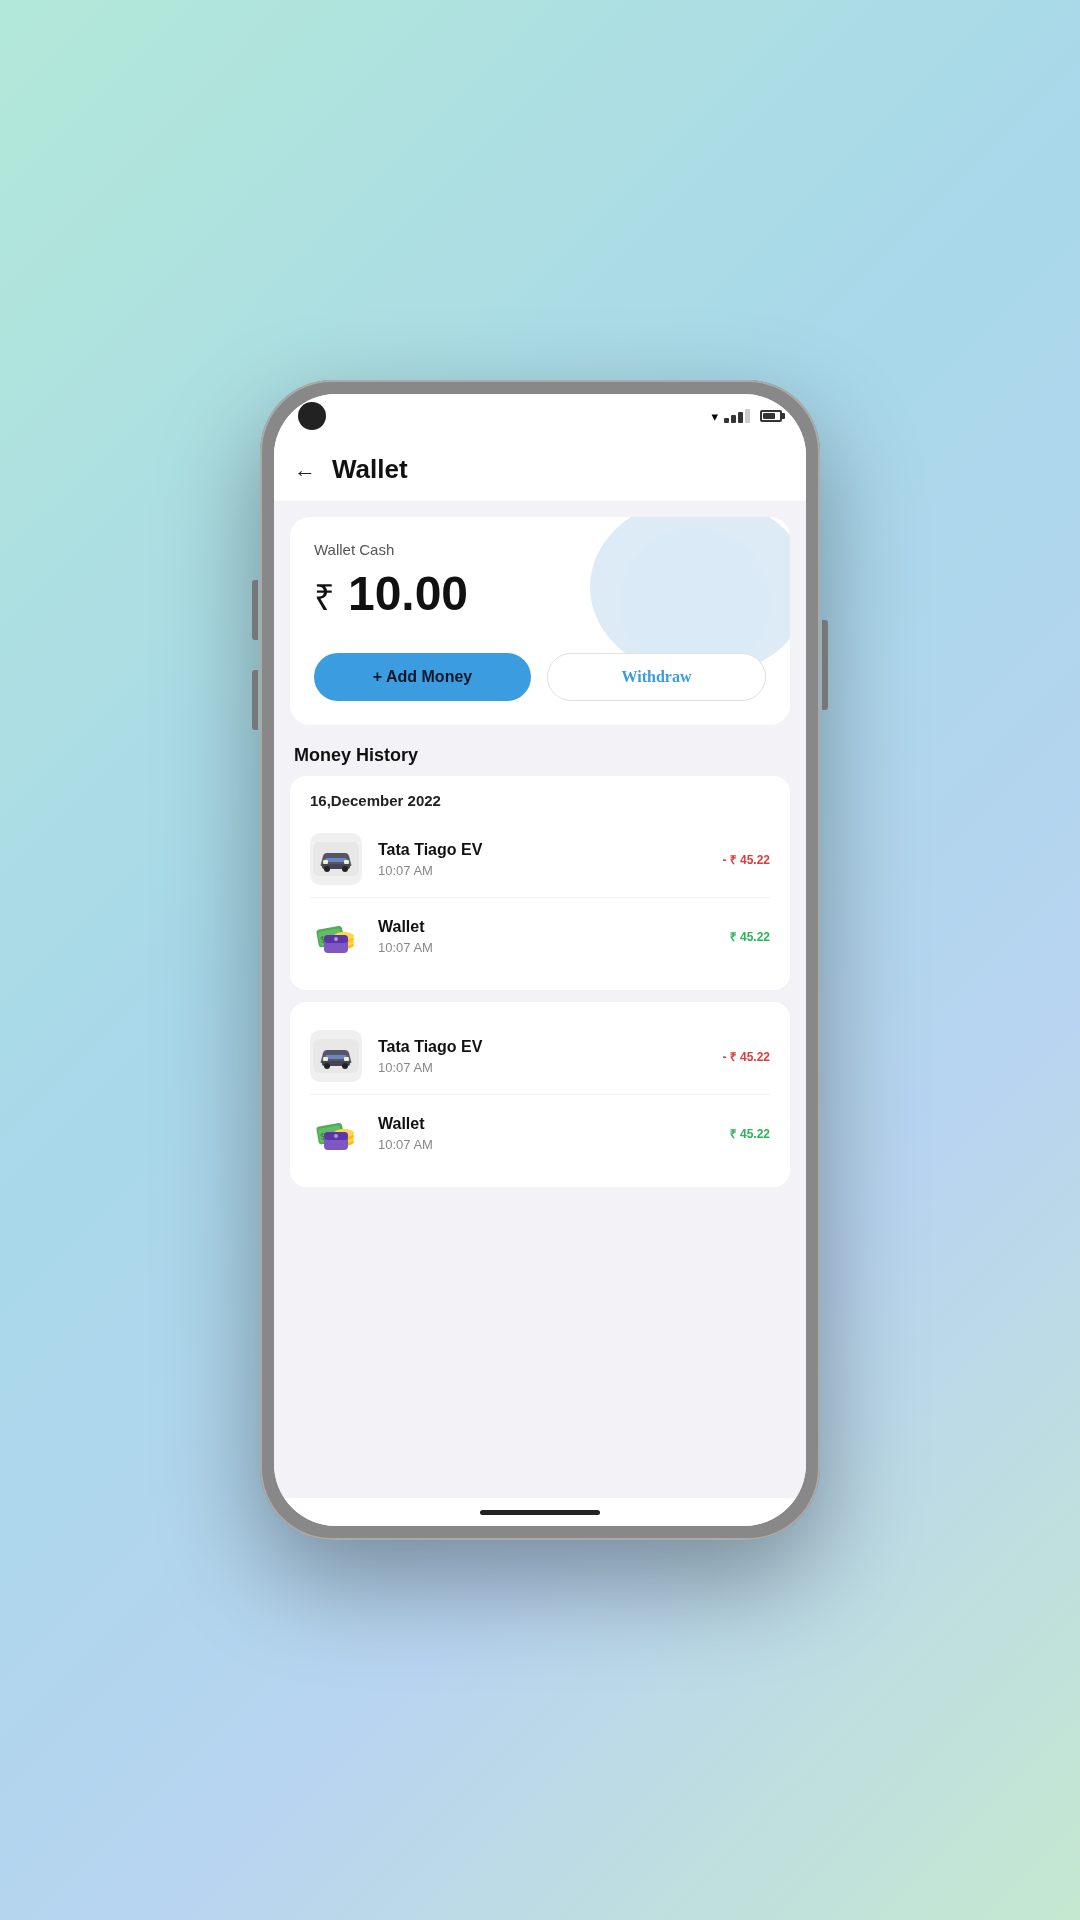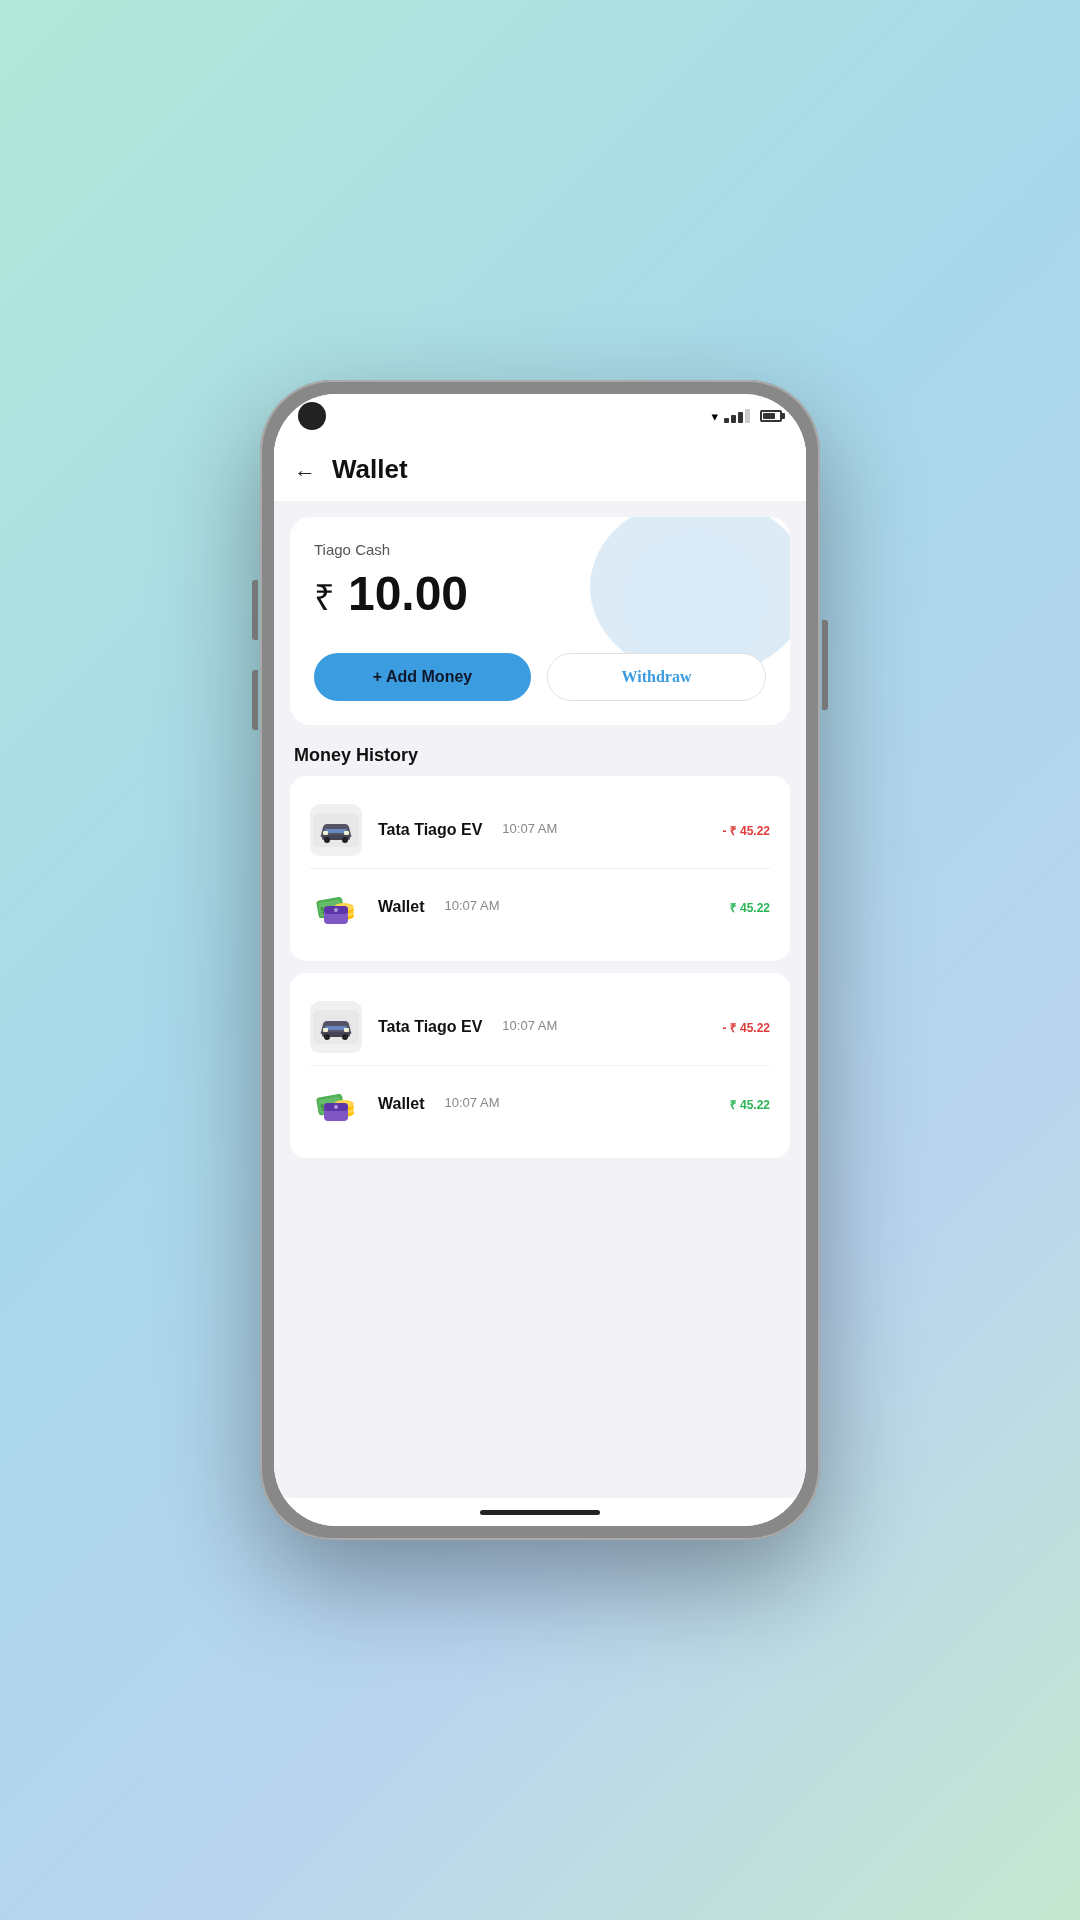--- a/index.html
+++ b/index.html
@@ -272,22 +272,22 @@
       border-radius: 10px;
     }
 
     .wallet-icon-wrap {
       background: transparent;
     }
 
     .history-info {
       flex: 1;
       display: flex;
-      flex-direction: row;
-      gap: 20px;
+      flex-direction: column;
+      gap: 4px;
     }
 
     .history-name {
       font-size: 16px;
       font-weight: 600;
       color: #111;
     }
 
     .history-time {
       font-size: 13px;
@@ -397,34 +397,35 @@
     <div class="app-content">
 
       <div class="header">
         <span class="back-arrow">←</span>
         <span class="header-title">Wallet</span>
       </div>
 
       <div class="wallet-card">
         <div class="wallet-card-bg"></div>
         <div class="wallet-card-bg2"></div>
-        <div class="wallet-cash-label">Tiago Cash</div>
+        <div class="wallet-cash-label">Wallet Cash</div>
         <div class="wallet-amount">
           <span class="rupee">₹</span>
           <span>10.00</span>
         </div>
         <div class="wallet-actions">
           <button class="btn-add-money">+ Add Money</button>
           <button class="btn-withdraw">Withdraw</button>
         </div>
       </div>
 
       <div class="wallet-history-label">Money History</div>
 
       <div class="history-group">
+        <div class="history-date">16,December 2022</div>
 
         <div class="history-item">
           <div class="history-icon car-icon-wrap">
             <svg width="46" height="34" viewBox="0 0 46 34" fill="none" xmlns="http://www.w3.org/2000/svg">
               <rect width="46" height="34" fill="#e8e8e8" rx="6"></rect>
               <path d="M8 22 L10 14 Q11 11 14 11 L32 11 Q35 11 36 14 L38 22 Q39 23 38 24 L8 24 Q7 23 8 22Z" fill="#556"></path>
               <rect x="9" y="22" width="28" height="5" rx="2" fill="#445"></rect>
               <circle cx="14" cy="27" r="3" fill="#222"></circle>
               <circle cx="32" cy="27" r="3" fill="#222"></circle>
               <path d="M13 16 L33 16 L35 20 L11 20Z" fill="#7af" opacity="0.6"></path>

